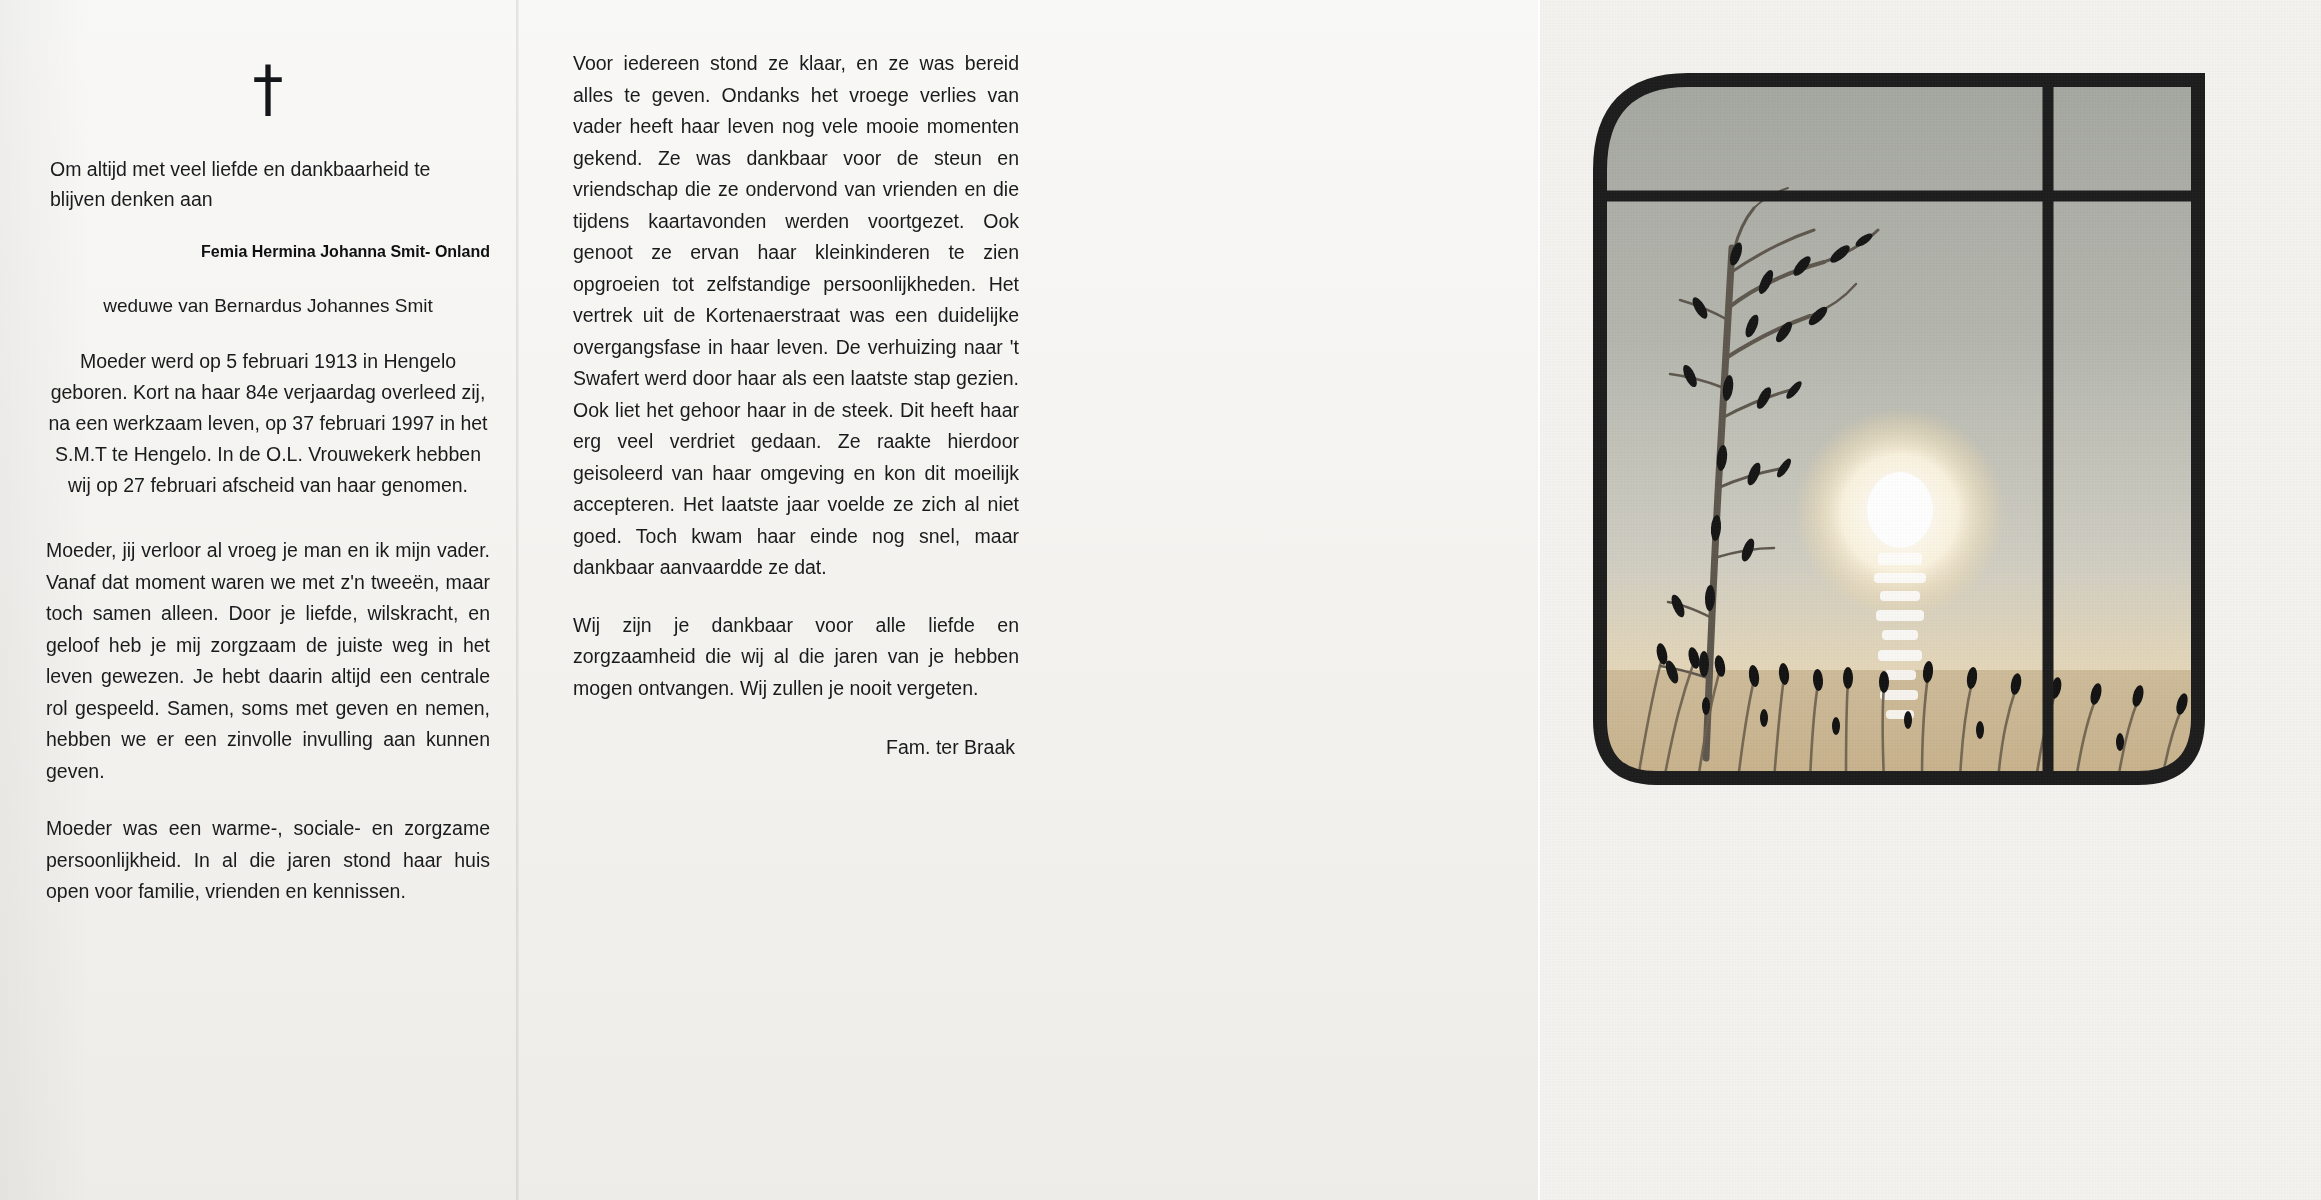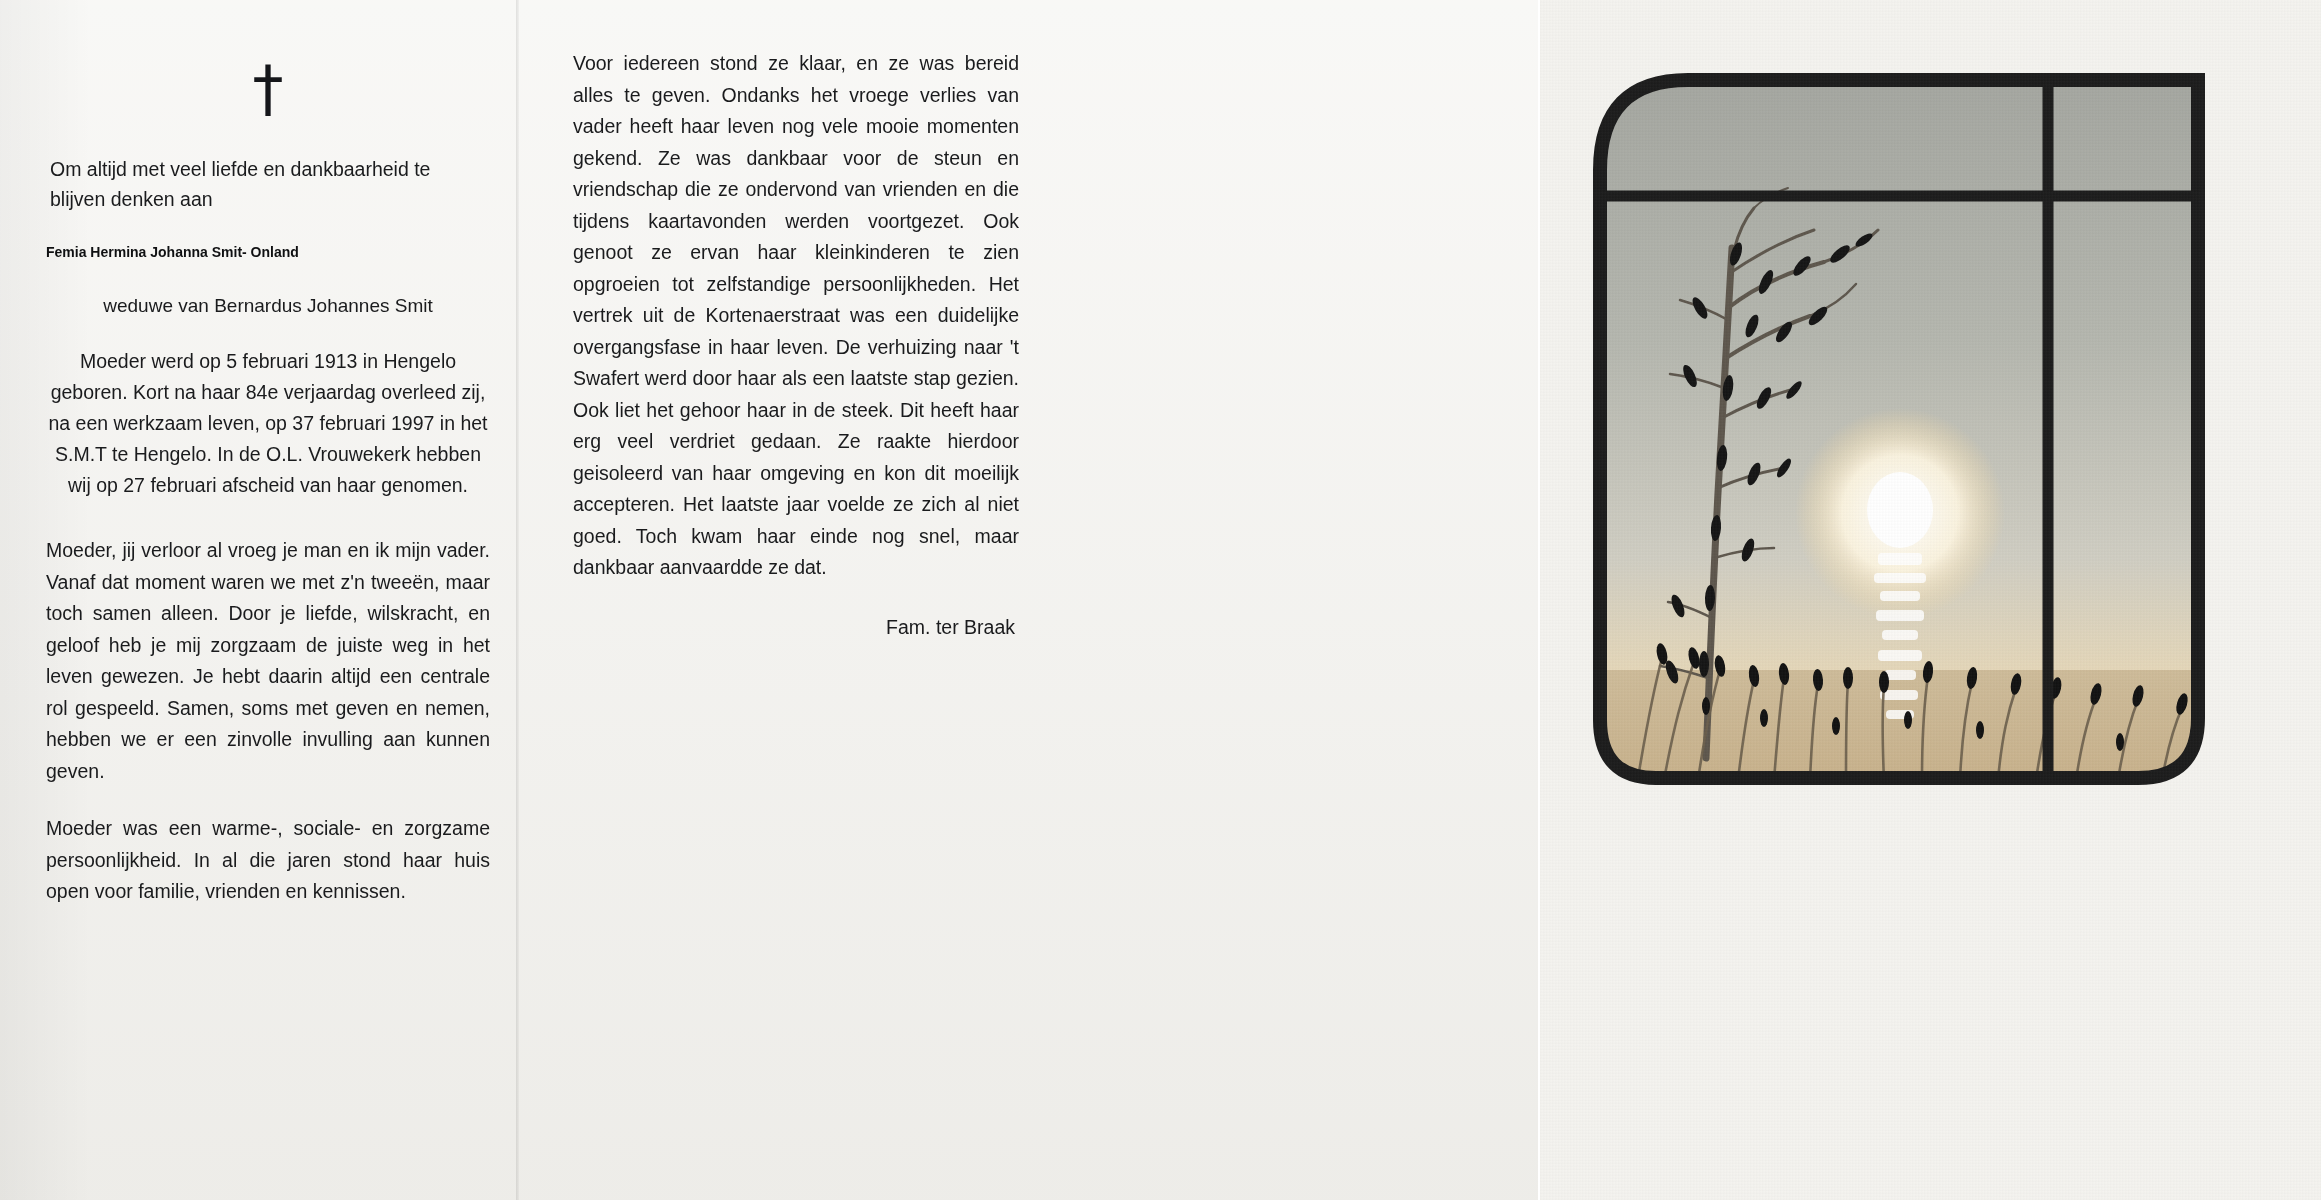--- a/index.html
+++ b/index.html
@@ -77,22 +77,22 @@
     font-weight: 400;
   }
 
   .intro {
     font-size: 19.5px;
     line-height: 30px;
     margin: 0 4px 24px 4px;
     color: #1a1b1d;
   }
   .deceased-name {
-    text-align: left;
-    font-size: 14px;
+    text-align: right;
+    font-size: 16px;
     font-weight: bold;
     line-height: 28px;
     margin: 0 0 26px 0;
     color: #0f1012;
   }
   .widow {
     text-align: center;
     font-size: 19px;
     line-height: 28px;
     margin: 0 0 26px 0;
@@ -166,20 +166,21 @@
       <div class="intro">Om altijd met veel liefde en dankbaarheid te blijven denken aan</div>
       <div class="deceased-name">Femia Hermina Johanna Smit- Onland</div>
       <div class="widow">weduwe van Bernardus Johannes Smit</div>
       <div class="bio">Moeder werd op 5 februari 1913 in Hengelo geboren. Kort na haar 84e verjaardag overleed zij, na een werkzaam leven, op 37 februari 1997 in het S.M.T te Hengelo. In de O.L. Vrouwekerk hebben wij op 27 februari afscheid van haar genomen.</div>
       <div class="para">Moeder, jij verloor al vroeg je man en ik mijn vader. Vanaf dat moment waren we met z'n tweeën, maar toch samen alleen. Door je liefde, wilskracht, en geloof heb je mij zorgzaam de juiste weg in het leven gewezen. Je hebt daarin altijd een centrale rol gespeeld. Samen, soms met geven en nemen, hebben we er een zinvolle invulling aan kunnen geven.</div>
       <div class="para">Moeder was een warme-, sociale- en zorgzame persoonlijkheid. In al die jaren stond haar huis open voor familie, vrienden en kennissen.</div>
     </div>
 
     <div class="panel panel-b">
       <div class="para">Voor iedereen stond ze klaar, en ze was bereid alles te geven. Ondanks het vroege verlies van vader heeft haar leven nog vele mooie momenten gekend. Ze was dankbaar voor de steun en vriendschap die ze ondervond van vrienden en die tijdens kaartavonden werden voortgezet. Ook genoot ze ervan haar kleinkinderen te zien opgroeien tot zelfstandige persoonlijkheden. Het vertrek uit de Kortenaerstraat was een duidelijke overgangsfase in haar leven. De verhuizing naar 't Swafert werd door haar als een laatste stap gezien. Ook liet het gehoor haar in de steek. Dit heeft haar erg veel verdriet gedaan. Ze raakte hierdoor geisoleerd van haar omgeving en kon dit moeilijk accepteren. Het laatste jaar voelde ze zich al niet goed. Toch kwam haar einde nog snel, maar dankbaar aanvaardde ze dat.</div>
+      <div class="para">Wij zijn je dankbaar voor alle liefde en zorgzaamheid die wij al die jaren van je hebben mogen ontvangen. Wij zullen je nooit vergeten.</div>
       <div class="signature">Fam. ter Braak</div>
     </div>
   </div>
 
   <div class="card-right">
     <div class="art-wrap">
       <svg class="art" width="690" height="1000" viewBox="0 0 690 1000" xmlns="http://www.w3.org/2000/svg">
         <defs>
           <linearGradient id="skyGrad" x1="0" y1="0" x2="0" y2="1">
             <stop offset="0%" stop-color="#a3a59f"></stop>

